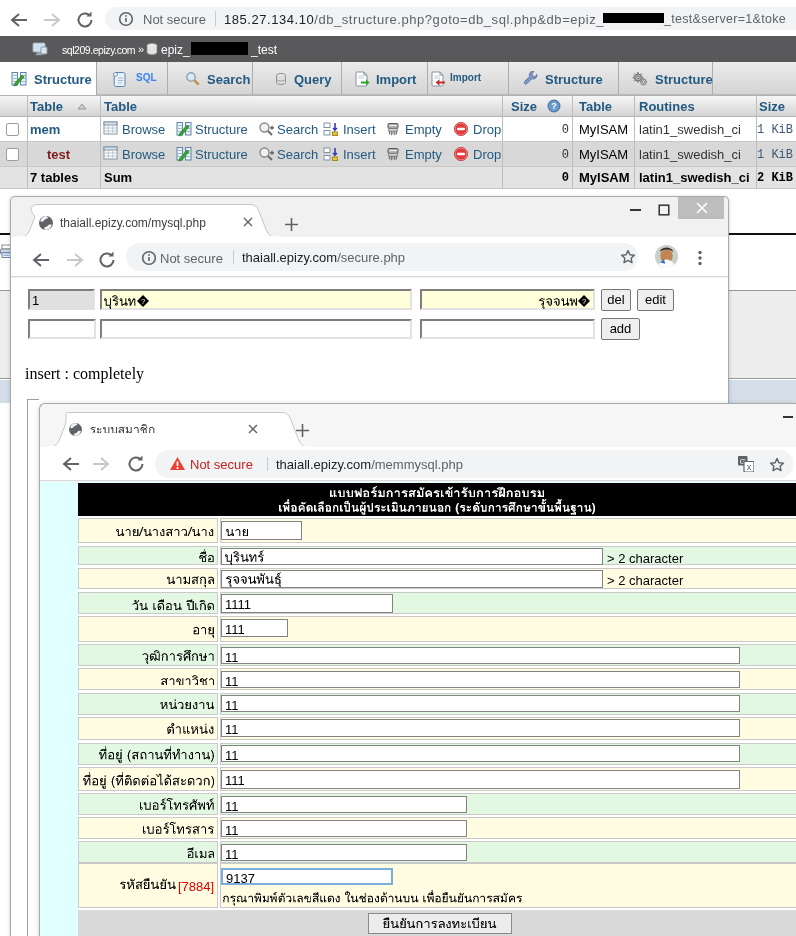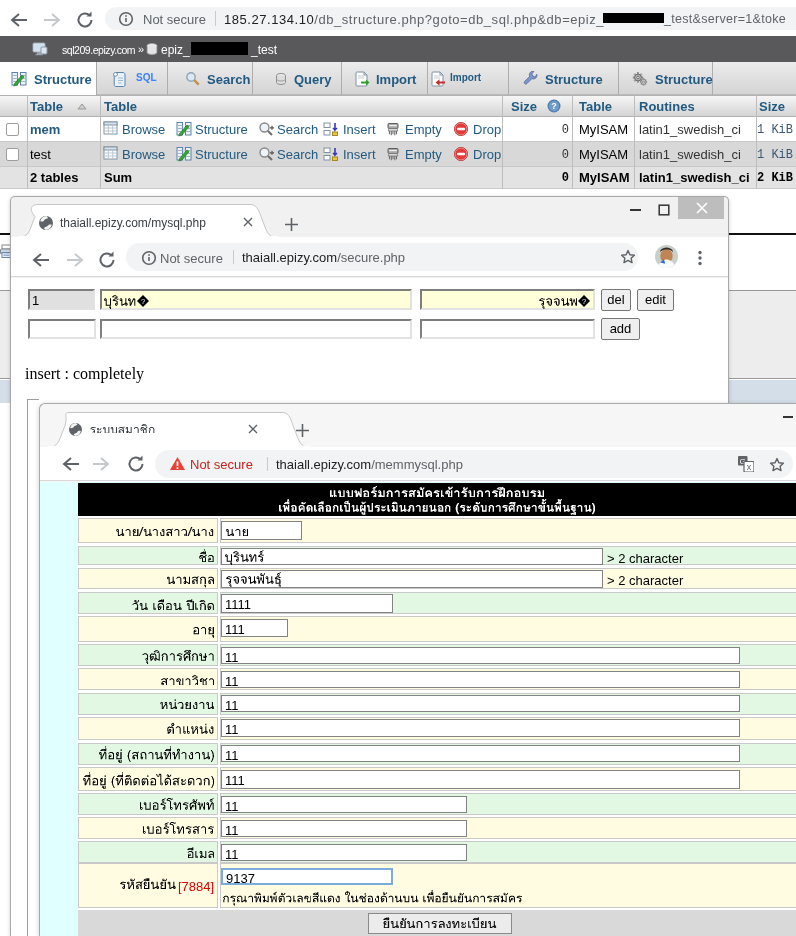--- a/index.html
+++ b/index.html
@@ -168,21 +168,21 @@
       <circle cx="8" cy="8" r="6" fill="none" stroke="#f08f8f" stroke-width="1"></circle>
       <rect x="4" y="6.8" width="8" height="2.4" rx="1" fill="#fff"></rect>
     </svg></div>
 <div class="t" style="left:473px;top:122px;font-size:13px;color:#235a81">Drop</div>
 <div class="t" style="left:569px;top:123px;font-size:12px;color:#333;font-family:'Liberation Mono',monospace;transform:translateX(-100%)">0</div>
 <div class="t" style="left:579px;top:122px;font-size:13px;color:#000">MyISAM</div>
 <div class="t" style="left:639px;top:122px;font-size:13px;color:#333">latin1_swedish_ci</div>
 <div class="t" style="left:757px;top:123px;font-size:12px;color:#3d5875;font-family:'Liberation Mono',monospace">1 KiB</div>
 <div class="abs" style="left:0;top:142px;width:796px;height:25px;background:#d8d8d8;border-bottom:1px solid #c8c8c8"></div>
 <div class="abs" style="left:6px;top:148px;width:13px;height:13px;background:#fff;border:1px solid #9d9d9d;border-radius:2px"></div>
-<div class="t" style="left:30px;top:147px;font-size:13px;font-weight:normal;color:#000000">test</div>
+<div class="t" style="left:47px;top:147px;font-size:13px;font-weight:bold;color:#7f1d1d">test</div>
 <div style="position:absolute;left:103px;top:146px;line-height:0;"><svg width="16" height="16" viewBox="0 0 16 16">
       <rect x="1" y="1" width="13" height="12" fill="#fff" stroke="#7e93a4"></rect>
 <rect x="1" y="1" width="13" height="3" fill="#d8e2ea" stroke="#7e93a4"></rect>
 <path d="M1 7h13M1 10h13M5.3 4v9M9.7 4v9" stroke="#b9c6d0"></path>
     </svg></div>
 <div class="t" style="left:122px;top:147px;font-size:13px;color:#235a81">Browse</div>
 <div style="position:absolute;left:176px;top:146px;line-height:0;"><svg width="16" height="16" viewBox="0 0 16 16">
       <rect x="1" y="1.5" width="5.5" height="12.5" fill="#eef4fa" stroke="#5b83ab"></rect>
 <path d="M1 4.5h5.5M1 7.5h5.5M1 10.5h5.5" stroke="#9fb8cc"></path>
 <rect x="9.5" y="1.5" width="5.5" height="12.5" fill="#eef4fa" stroke="#5b83ab"></rect>
@@ -214,21 +214,21 @@
       <circle cx="8" cy="8" r="6.5" fill="#e23b3b" stroke="#b02020"></circle>
       <circle cx="8" cy="8" r="6" fill="none" stroke="#f08f8f" stroke-width="1"></circle>
       <rect x="4" y="6.8" width="8" height="2.4" rx="1" fill="#fff"></rect>
     </svg></div>
 <div class="t" style="left:473px;top:147px;font-size:13px;color:#235a81">Drop</div>
 <div class="t" style="left:569px;top:148px;font-size:12px;color:#333;font-family:'Liberation Mono',monospace;transform:translateX(-100%)">0</div>
 <div class="t" style="left:579px;top:147px;font-size:13px;color:#000">MyISAM</div>
 <div class="t" style="left:639px;top:147px;font-size:13px;color:#333">latin1_swedish_ci</div>
 <div class="t" style="left:757px;top:148px;font-size:12px;color:#3d5875;font-family:'Liberation Mono',monospace">1 KiB</div>
 <div class="abs" style="left:0;top:167px;width:796px;height:22px;background:#e3e3e3;border-bottom:1px solid #c8c8c8"></div>
-<div class="t" style="left:30px;top:170px;font-size:13px;font-weight:bold;color:#000">2 tables</div>
+<div class="t" style="left:30px;top:170px;font-size:13px;font-weight:bold;color:#000">7 tables</div>
 <div class="t" style="left:104px;top:170px;font-size:13px;font-weight:bold;color:#000">Sum</div>
 <div class="t" style="left:569px;top:171px;font-size:12px;font-weight:bold;color:#000;font-family:'Liberation Mono',monospace;transform:translateX(-100%)">0</div>
 <div class="t" style="left:579px;top:170px;font-size:13px;font-weight:bold;color:#000">MyISAM</div>
 <div class="t" style="left:639px;top:170px;font-size:13px;font-weight:bold;color:#000">latin1_swedish_ci</div>
 <div class="t" style="left:757px;top:171px;font-size:12px;font-weight:bold;color:#000;font-family:'Liberation Mono',monospace">2 KiB</div>
 <div class="abs" style="left:27px;top:95px;width:1px;height:94px;background:#bdbdbd"></div>
 <div class="abs" style="left:100px;top:95px;width:1px;height:94px;background:#bdbdbd"></div>
 <div class="abs" style="left:502px;top:95px;width:1px;height:94px;background:#bdbdbd"></div>
 <div class="abs" style="left:572px;top:95px;width:1px;height:94px;background:#bdbdbd"></div>
 <div class="abs" style="left:634px;top:95px;width:1px;height:94px;background:#bdbdbd"></div>

